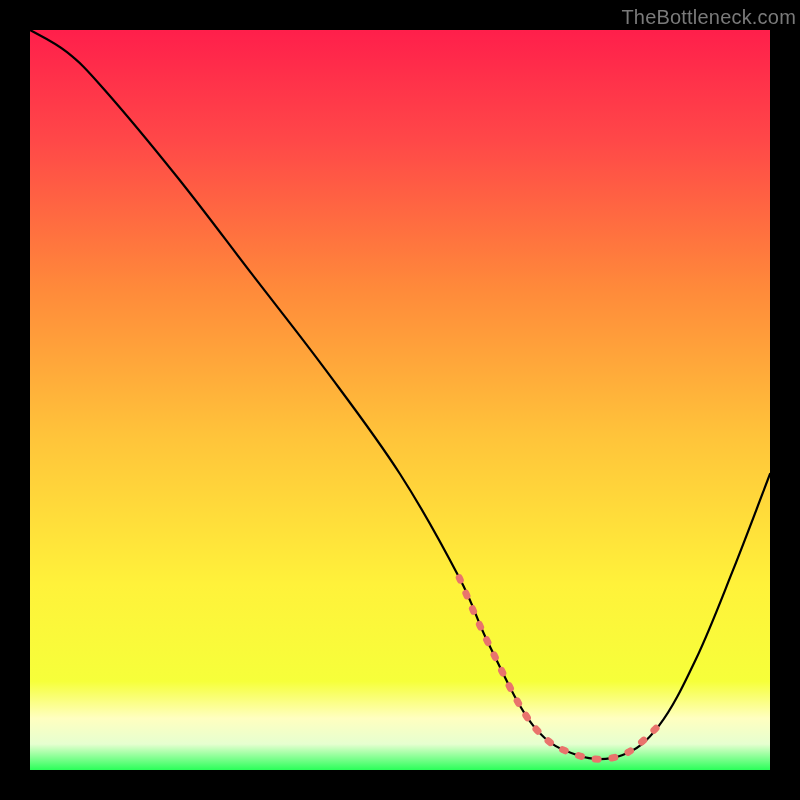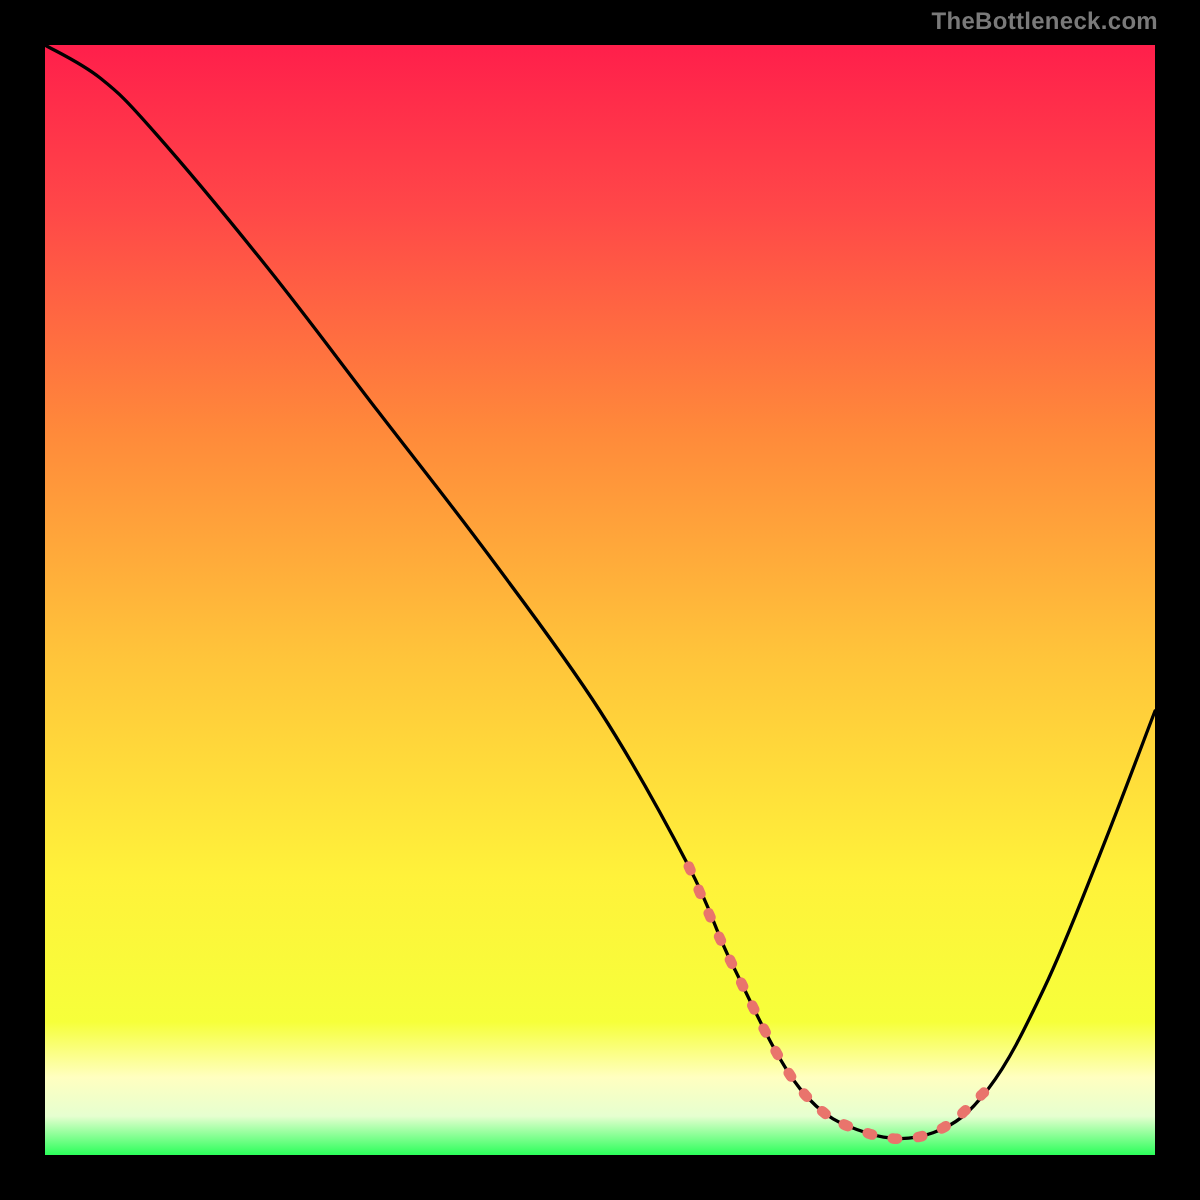--- a/index.html
+++ b/index.html
@@ -15,24 +15,24 @@
     position: absolute;
     left: 30px;
     top: 30px;
     width: 740px;
     height: 740px;
     background: #000;
   }
   .watermark {
     position: absolute;
     top: 6px;
-    right: 28px;
+    right: 4px;
     color: #7a7a7a;
-    font-size: 16px;
-    font-weight: 700;
+    font-size: 20px;
+    font-weight: 400;
     letter-spacing: 0.2px;
     z-index: 5;
   }
   svg {
     display: block;
   }
 </style>
 </head>
 <body>
 

